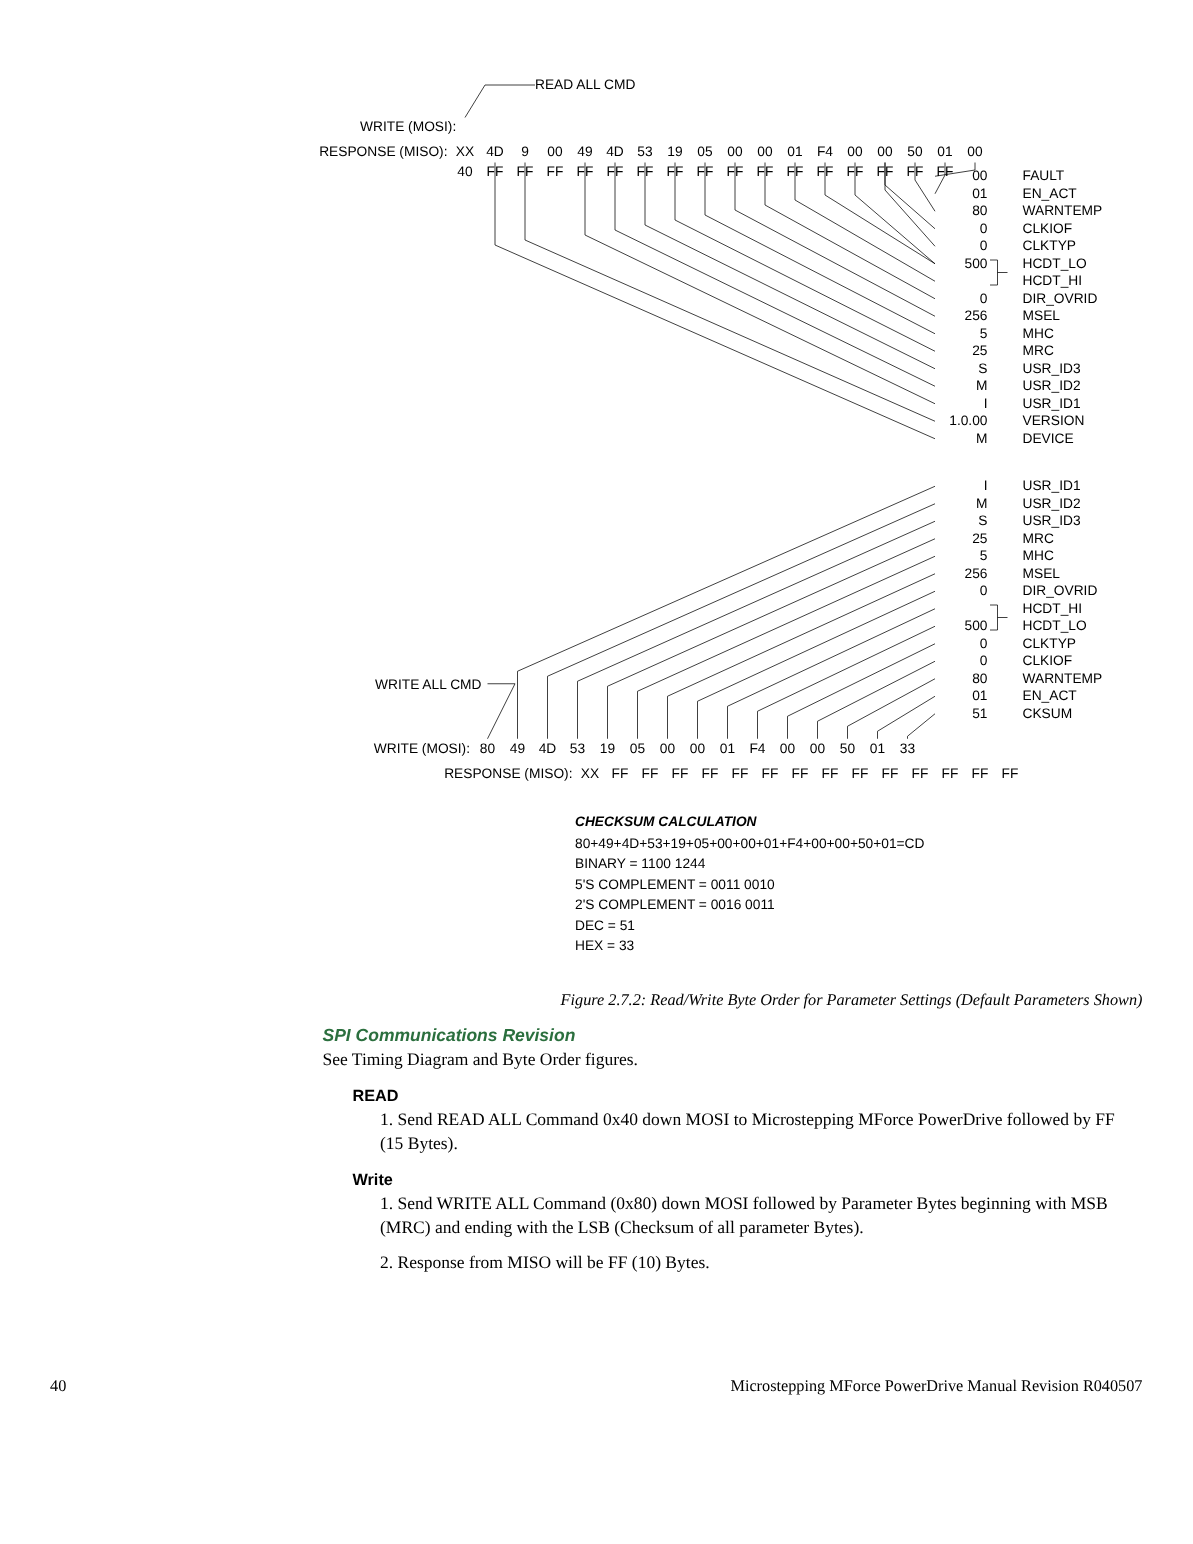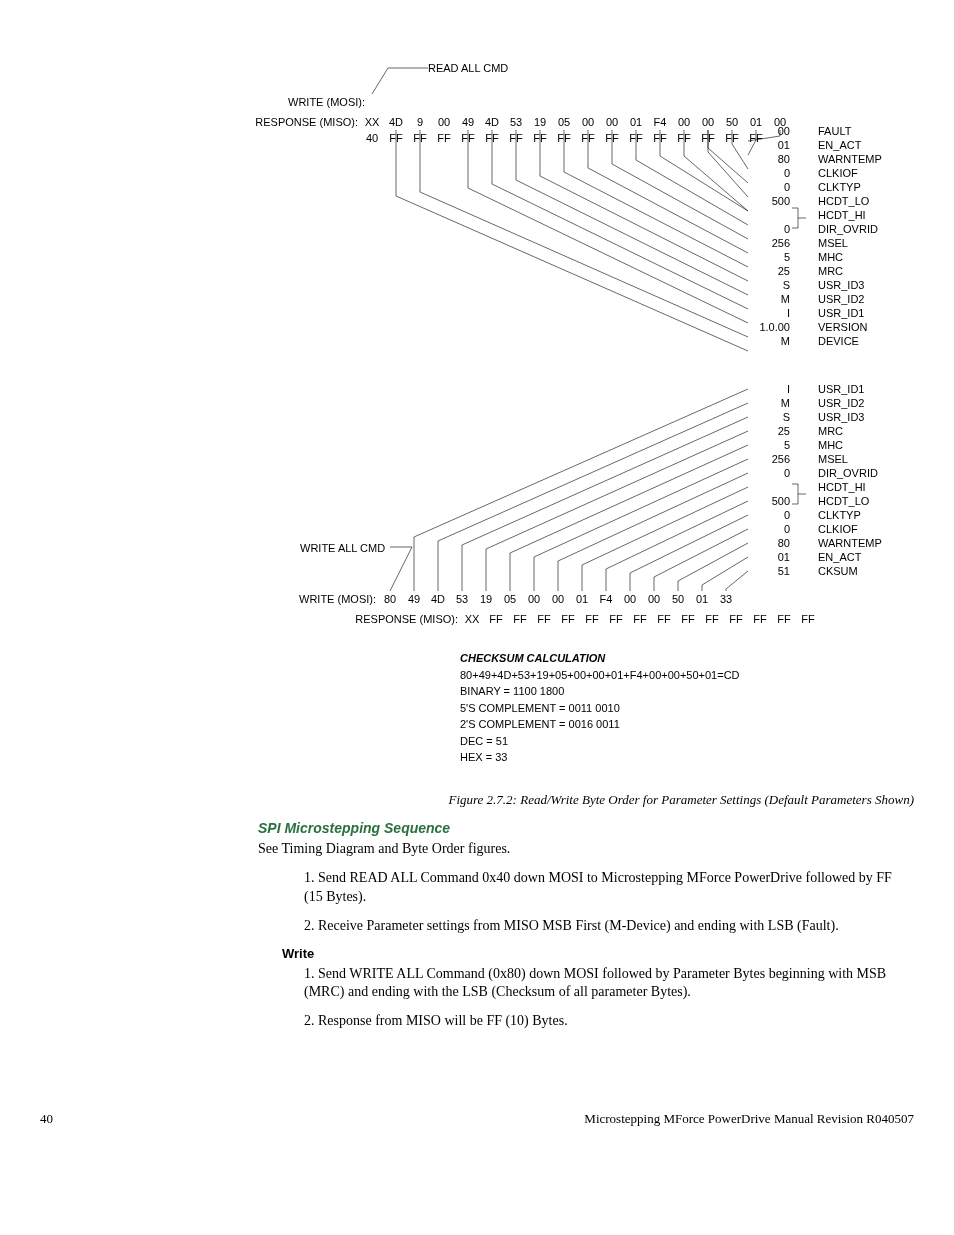--- a/index.html
+++ b/index.html
@@ -84,21 +84,21 @@
 <div class="diagram-area">
 
   <div class="abs" style="left:388px; top:22px;text-align:right;">READ ALL CMD</div>
 
   <div class="abs" style="left:248px; top:56px; text-align:right; width:70px;">WRITE (MOSI):</div>
   <div class="abs byte-row" style="left:320px; top:56px;margin-top:36px;" id="top-write-bytes"><span>40</span><span>FF</span><span>FF</span><span>FF</span><span>FF</span><span>FF</span><span>FF</span><span>FF</span><span>FF</span><span>FF</span><span>FF</span><span>FF</span><span>FF</span><span>FF</span><span>FF</span><span>FF</span><span>FF</span></div>
 
   <div class="abs" style="left:200px; top:76px; text-align:right; width:118px;">RESPONSE (MISO):</div>
   <div class="abs byte-row" style="left:320px; top:76px;" id="top-resp-bytes"><span>XX</span><span>4D</span><span>9</span><span>00</span><span>49</span><span>4D</span><span>53</span><span>19</span><span>05</span><span>00</span><span>00</span><span>01</span><span>F4</span><span>00</span><span>00</span><span>50</span><span>01</span><span>00</span></div>
 
-  <div class="abs" style="left:710px; top:84px; line-height:14px;" id="top-fanout">
+  <div class="abs" style="left:710px; top:94px; line-height:14px;" id="top-fanout">
       <div><span class="val-col">00</span><span class="name-col">FAULT</span></div>
       <div><span class="val-col">01</span><span class="name-col">EN_ACT</span></div>
       <div><span class="val-col">80</span><span class="name-col">WARNTEMP</span></div>
       <div><span class="val-col">0</span><span class="name-col">CLKIOF</span></div>
       <div><span class="val-col">0</span><span class="name-col">CLKTYP</span></div>
       <div><span class="val-col">500</span><span class="name-col">HCDT_LO</span></div>
       <div><span class="val-col"></span><span class="name-col">HCDT_HI</span></div>
       <div><span class="val-col">0</span><span class="name-col">DIR_OVRID</span></div>
       <div><span class="val-col">256</span><span class="name-col">MSEL</span></div>
       <div><span class="val-col">5</span><span class="name-col">MHC</span></div>
@@ -208,36 +208,36 @@
       <line x1="758" y1="444" x2="758" y2="464"></line>
       <line x1="752" y1="464" x2="758" y2="464"></line>
       <line x1="758" y1="454" x2="766" y2="454"></line>
       <line x1="350" y1="507" x2="372" y2="507"></line>
       <line x1="372" y1="507" x2="350" y2="551"></line>
     </svg>
 
   <div class="abs checksum-block" style="left:0; top:610px;">
     <div class="title">CHECKSUM CALCULATION</div>
     <div>80+49+4D+53+19+05+00+00+01+F4+00+00+50+01=CD</div>
-    <div>BINARY = 1100 1800</div>
+    <div>BINARY = 1100 1244</div>
     <div>5'S COMPLEMENT = 0011 0010</div>
     <div>2'S COMPLEMENT = 0016 0011</div>
     <div>DEC = 51</div>
     <div>HEX = 33</div>
   </div>
 
   <div class="caption abs" style="left:0; top:744px; width:874px;text-align:right;">Figure 2.7.2: Read/Write Byte Order for Parameter Settings (Default Parameters Shown)</div>
 </div>
 
 <div class="text-block">
-  <p class="section-title">SPI Microstepping Sequence</p>
+  <p class="section-title">SPI Communications Revision</p>
   <p class="body-text">See Timing Diagram and Byte Order figures.</p>
 
+  <p class="sub-head indent1">READ</p>
   <p class="body-text indent2">1. Send READ ALL Command 0x40 down MOSI to Microstepping MForce PowerDrive followed by FF (15 Bytes).</p>
-  <p class="body-text indent2">2. Receive Parameter settings from MISO MSB First (M-Device) and ending with LSB (Fault).</p>
 
   <p class="sub-head indent1">Write</p>
   <p class="body-text indent2">1. Send WRITE ALL Command (0x80) down MOSI followed by Parameter Bytes beginning with MSB (MRC) and ending with the LSB (Checksum of all parameter Bytes).</p>
   <p class="body-text indent2">2. Response from MISO will be FF (10) Bytes.</p>
 </div>
 
 <div class="footer">
   <span>40</span>
   <span>Microstepping MForce PowerDrive Manual Revision R040507</span>
 </div>

